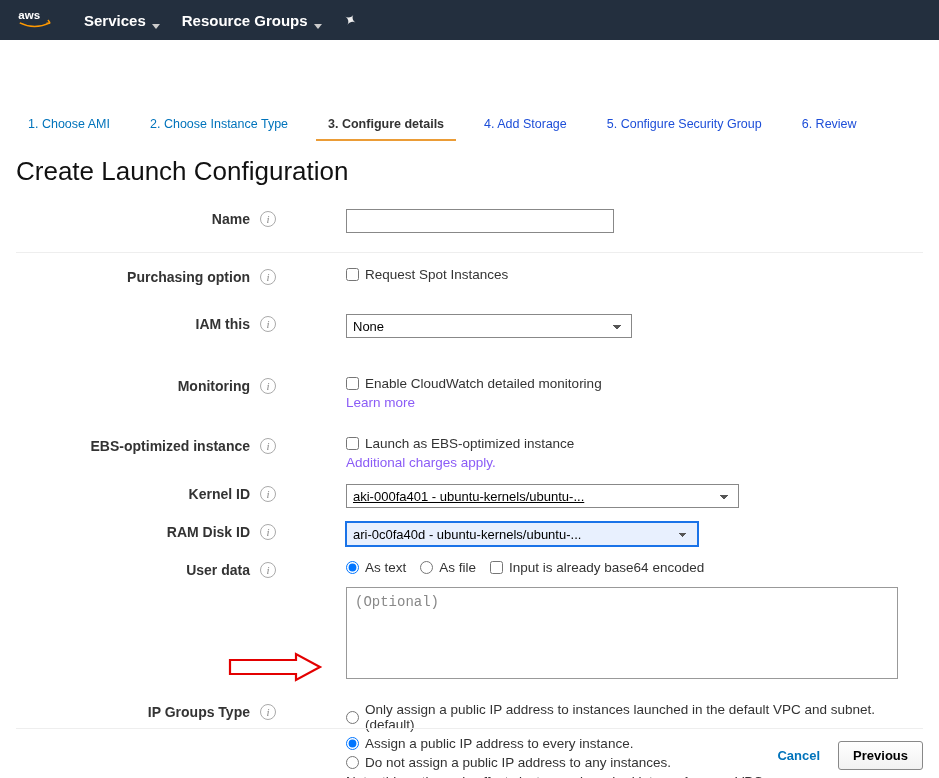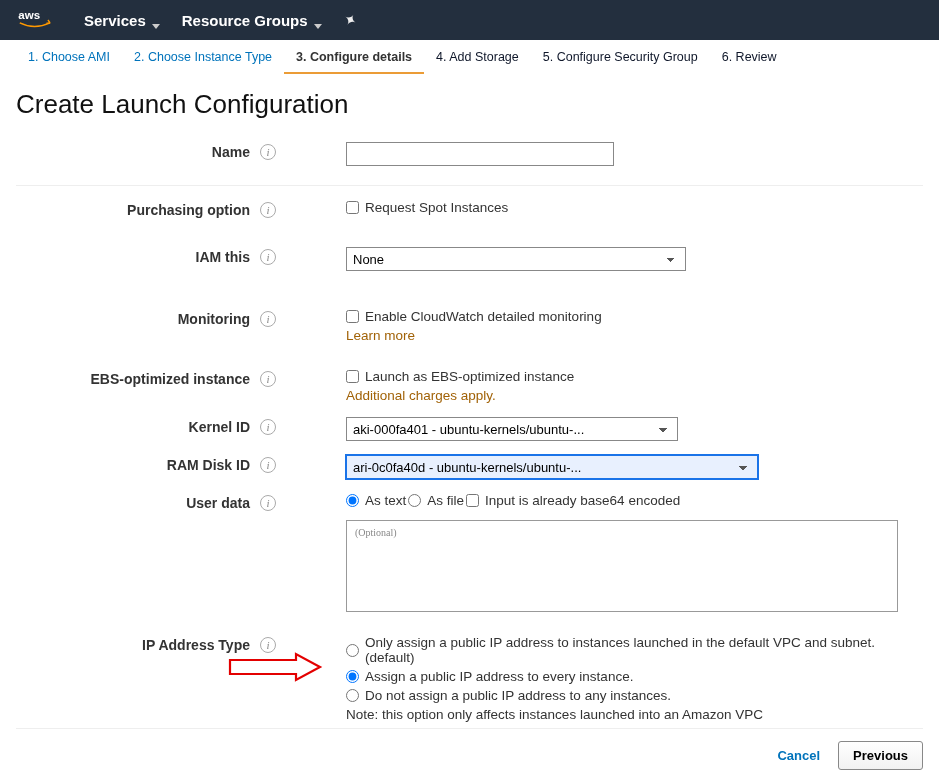--- a/index.html
+++ b/index.html
@@ -7,49 +7,49 @@
   
   
   .topnav { height: 40px; background: #232f3e; display: flex; align-items: center; padding: 0 18px; color: #fff; gap: 22px; }
   .aws-logo { display: flex; align-items: flex-end; }
   .aws-logo svg { width: 44px; height: 26px; }
   .nav-item { display: flex; align-items: flex-end; gap: 6px; font-size: 15px; font-weight: 600; cursor: pointer; }
   .caret-down { width: 0; height: 0; border-left: 4px solid transparent; border-right: 4px solid transparent; border-top: 5px solid #ccc; }
   .pin-icon { color: #eee; font-size: 15px; transform: rotate(30deg); }
   
   
-  .wizard { display: flex; gap: 0; padding: 4px 16px 0; border-bottom: 1px solid transparent; }
+  .wizard { display: flex; gap: 16px; padding: 26px 16px 0; border-bottom: 1px solid transparent; margin-top: 45px; }
   .wizard-step { padding: 6px 12px 8px; font-size: 12.5px; color: #0073bb; cursor: pointer; border-bottom: 2px solid transparent; }
   .wizard-step.active { color: #333; font-weight: 600; border-bottom: 2px solid #eb9c36; }
-  .wizard-step.muted { color: #0f172a; }
+  .wizard-step.muted { color: #1d4ed8; }
   
   
   .page { padding: 10px 16px 0; }
   h1 { font-size: 26px; font-weight: 300; margin: 4px 0 14px; }
   
   .form-row { display: flex; align-items: flex-start; padding: 6px 0; }
   .form-row.sep { border-bottom: 1px solid #eee; padding-bottom: 19px; margin-bottom: 6px; }
   .form-label { width: 270px; text-align: right; padding-right: 10px; padding-top: 4px; font-size: 14px; font-weight: 600; color: #333; display: flex; justify-content: flex-end; align-items: center; gap: 10px; }
   .info-icon { display: inline-flex; width: 16px; height: 16px; border: 1px solid #aaa; border-radius: 50%; align-items: center; justify-content: center; font-size: 11px; font-style: italic; font-family: serif; color: #888; font-weight: normal; }
   .form-field { flex: 1; padding-left: 60px; padding-top: 2px; font-size: 13.5px; }
   
   .text-input { width: 268px; height: 24px; border: 1px solid #888; padding: 2px 6px; font-size: 13px; }
-  .select { width: 340px; height: 24px; border: 1px solid #888; background: #fff; padding: 0 6px; font-size: 13px; appearance: none; background-image: linear-gradient(45deg, transparent 50%, #555 50%), linear-gradient(-45deg, transparent 50%, #555 50%); background-position: calc(100% - 14px) 10px, calc(100% - 10px) 10px; background-size: 4px 4px; background-repeat: no-repeat; }
+  .select { width: 286px; height: 24px; border: 1px solid #888; background: #fff; padding: 0 6px; font-size: 13px; appearance: none; background-image: linear-gradient(45deg, transparent 50%, #555 50%), linear-gradient(-45deg, transparent 50%, #555 50%); background-position: calc(100% - 14px) 10px, calc(100% - 10px) 10px; background-size: 4px 4px; background-repeat: no-repeat; }
   .select.highlighted { border-color: #1a73e8; background-color: #e8f0fe; outline: 1px solid #1a73e8; }
   
   .checkbox-line, .radio-line { display: flex; align-items: center; gap: 6px; margin-bottom: 4px; color:#333; }
   .checkbox-line input, .radio-line input { margin: 0; }
-  .link { color: #a16207; cursor: pointer; }
+  .link { color: #8b5cf6; cursor: pointer; }
   .note { color: #333; margin-top: 3px; }
   
   .section-header { display: flex; align-items: center; gap: 8px; margin: 20px 0 6px; padding: 6px 0; border-bottom: 1px solid transparent; cursor: pointer; }
   .section-caret { width: 0; height: 0; border-left: 5px solid transparent; border-right: 5px solid transparent; border-top: 6px solid #333; }
   .section-header h2 { font-size: 17px; font-weight: 400; }
   
-  .textarea { width: 552px; height: 92px; border: 1px solid #999; padding: 6px 8px; font-family: Liberation Serif, serif; font-size: 10px; color: #333; resize: none; }
+  .textarea { width: 552px; height: 92px; border: 1px solid #999; padding: 6px 8px; font-family: Liberation Mono, monospace; font-size: 14px; color: #333; resize: none; }
   .textarea::placeholder { color: #888; }
   
   .arrow-annotation { position: absolute; left: 228px; top: 652px; pointer-events: none; }
   .arrow-annotation svg { width: 95px; height: 30px; }
   
   
   .footer { position: absolute; bottom: 8px; right: 16px; display: flex; align-items: center; gap: 10px; padding-top:12px; border-top:1px solid #eee; width: calc(100% - 32px); justify-content:flex-end; left:16px; }
   .btn-link { color: #0073bb; font-weight: 600; cursor: pointer; padding: 6px 8px; }
   .btn { padding: 6px 14px; border: 1px solid #888; border-radius: 3px; background: linear-gradient(#fff,#f1f1f1); font-weight: 600; cursor: pointer; font-size:13px; }
   .btn.primary { background: #0073e6; color: #fff; border-color: #0059b3; }
@@ -151,65 +151,65 @@
     </div>
   </div>
 
 
   <div class="form-row">
     <div class="form-label">
       <span>Kernel ID</span>
       <span class="info-icon">i</span>
     </div>
     <div class="form-field">
-      <select class="select" style="width:332px;">
+      <select class="select" style="width:393px;text-decoration:underline;">
         <option>aki-000fa401 - ubuntu-kernels/ubuntu-...</option>
       </select>
     </div>
   </div>
 
   <div class="form-row">
     <div class="form-label">
       <span>RAM Disk ID</span>
       <span class="info-icon">i</span>
     </div>
     <div class="form-field">
-      <select class="select highlighted" style="width:412px;">
+      <select class="select highlighted" style="width:352px;">
         <option>ari-0c0fa40d - ubuntu-kernels/ubuntu-...</option>
       </select>
     </div>
   </div>
 
   <div class="form-row">
     <div class="form-label">
       <span>User data</span>
       <span class="info-icon">i</span>
     </div>
     <div class="form-field">
-      <div style="display:flex; gap:2px; align-items:center; margin-bottom:8px;">
+      <div style="display:flex; gap:14px; align-items:center; margin-bottom:8px;">
         <label class="radio-line">
           <input type="radio" name="ud" checked="" style="">
           <span>As text</span>
         </label>
         <label class="radio-line">
           <input type="radio" name="ud" style="">
           <span>As file</span>
         </label>
         <label class="checkbox-line">
           <input type="checkbox" style="">
           <span>Input is already base64 encoded</span>
         </label>
       </div>
       <textarea class="textarea" placeholder="(Optional)" style=""></textarea>
     </div>
   </div>
 
   <div class="form-row" style="margin-top:6px;">
     <div class="form-label">
-      <span>IP Address Type</span>
+      <span>IP Groups Type</span>
       <span class="info-icon">i</span>
     </div>
     <div class="form-field">
       <label class="radio-line">
         <input type="radio" name="ip" style="">
         <span>Only assign a public IP address to instances launched in the default VPC and subnet. (default)</span>
       </label>
       <label class="radio-line">
         <input type="radio" name="ip" checked="" style="">
         <span>Assign a public IP address to every instance.</span>

